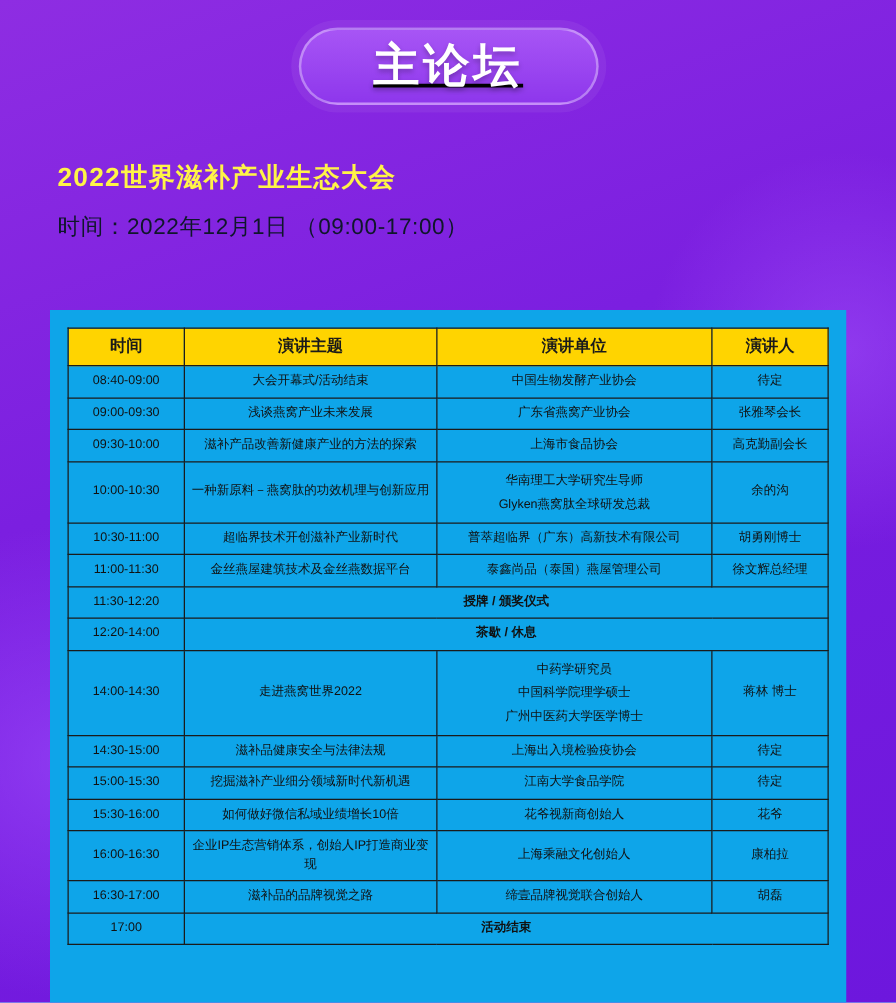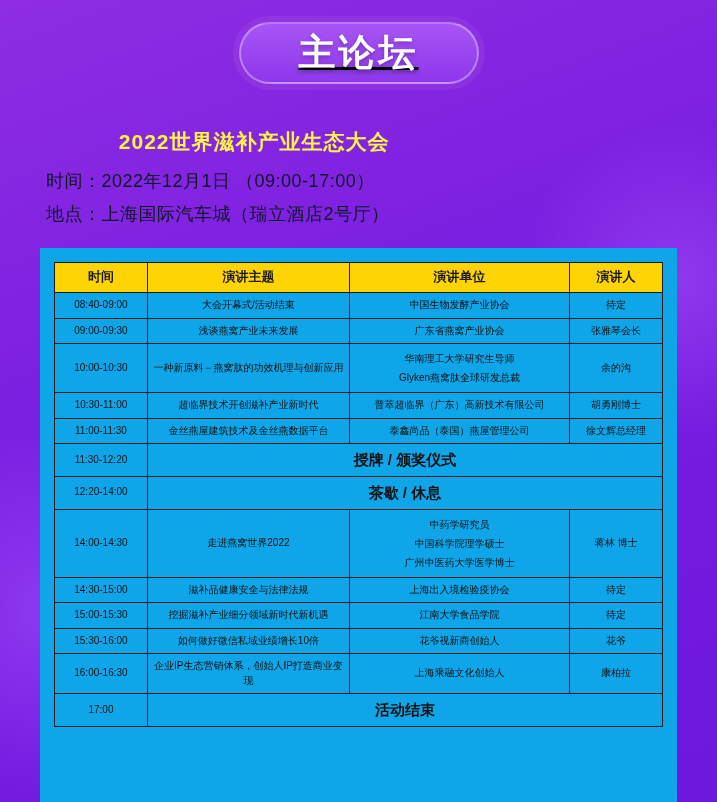--- a/index.html
+++ b/index.html
@@ -62,21 +62,20 @@
     top: 128px;
     left: 46px;
     color: #ffffff;
   }
   .h-title {
     font-size: 21px;
     font-weight: bold;
     color: #fff447;
     letter-spacing: 1px;
     margin-bottom: 13px;
-    text-align: right;
   }
   .h-line {
     font-size: 18px;
     color: #0f172a;
     margin-bottom: 9px;
     letter-spacing: 0.5px;
   }
 
   
   .card {
@@ -108,21 +107,21 @@
     font-size: 13px;
     height: 30px;
     color: #1a1a1a;
   }
   td.time { width: 92px; }
   td.topic { }
   td.org { }
   td.speaker { width: 92px; }
   td.full {
     font-weight: bold;
-    font-size: 15px;
+    font-size: 10px;
   }
   td.multi { line-height: 1.9; }
   .col1 { width: 92px; }
   .col2 { width: 200px; }
   .col3 { width: 218px; }
   .col4 { width: 92px; }
 </style>
 </head>
 <body>
 
@@ -131,21 +130,20 @@
 
 <div class="banner-wrap">
   <div class="banner">
     <span class="banner-text">主论坛</span>
   </div>
 </div>
 
 <div class="heading">
   <div class="h-title">2022世界滋补产业生态大会</div>
   <div class="h-line">时间：2022年12月1日 （09:00-17:00）</div>
-  <div class="h-line">地点：上海国际汽车城（瑞立酒店2号厅）</div>
 </div>
 
 <div class="card">
   <table>
     <colgroup>
       <col class="col1">
         <col class="col2">
         <col class="col3">
         <col class="col4">
     </colgroup>
@@ -164,20 +162,26 @@
           <td class="org">中国生物发酵产业协会</td>
           <td class="speaker">待定</td>
         </tr>
         <tr>
           <td class="time">09:00-09:30</td>
           <td class="topic">浅谈燕窝产业未来发展</td>
           <td class="org">广东省燕窝产业协会</td>
           <td class="speaker">张雅琴会长</td>
         </tr>
         <tr>
+          <td class="time">09:30-10:00</td>
+          <td class="topic">滋补产品改善新健康产业的方法的探索</td>
+          <td class="org">上海市食品协会</td>
+          <td class="speaker">高克勤副会长</td>
+        </tr>
+        <tr>
           <td class="time">10:00-10:30</td>
           <td class="topic">一种新原料－燕窝肽的功效机理与创新应用</td>
           <td class="org multi">
             <div>华南理工大学研究生导师</div>
             <div>Glyken燕窝肽全球研发总裁</div>
           </td>
           <td class="speaker">余的沟</td>
         </tr>
         <tr>
           <td class="time">10:30-11:00</td>
@@ -227,18 +231,24 @@
           <td class="org">花爷视新商创始人</td>
           <td class="speaker">花爷</td>
         </tr>
         <tr>
           <td class="time">16:00-16:30</td>
           <td class="topic">企业IP生态营销体系，创始人IP打造商业变现</td>
           <td class="org">上海乘融文化创始人</td>
           <td class="speaker">康柏拉</td>
         </tr>
         <tr>
+          <td class="time">16:30-17:00</td>
+          <td class="topic">滋补品的品牌视觉之路</td>
+          <td class="org">缔壹品牌视觉联合创始人</td>
+          <td class="speaker">胡磊</td>
+        </tr>
+        <tr>
           <td class="time">17:00</td>
           <td class="full" colspan="3">活动结束</td>
         </tr>
       </tbody>
   </table>
 </div>
 
 </body></html>

